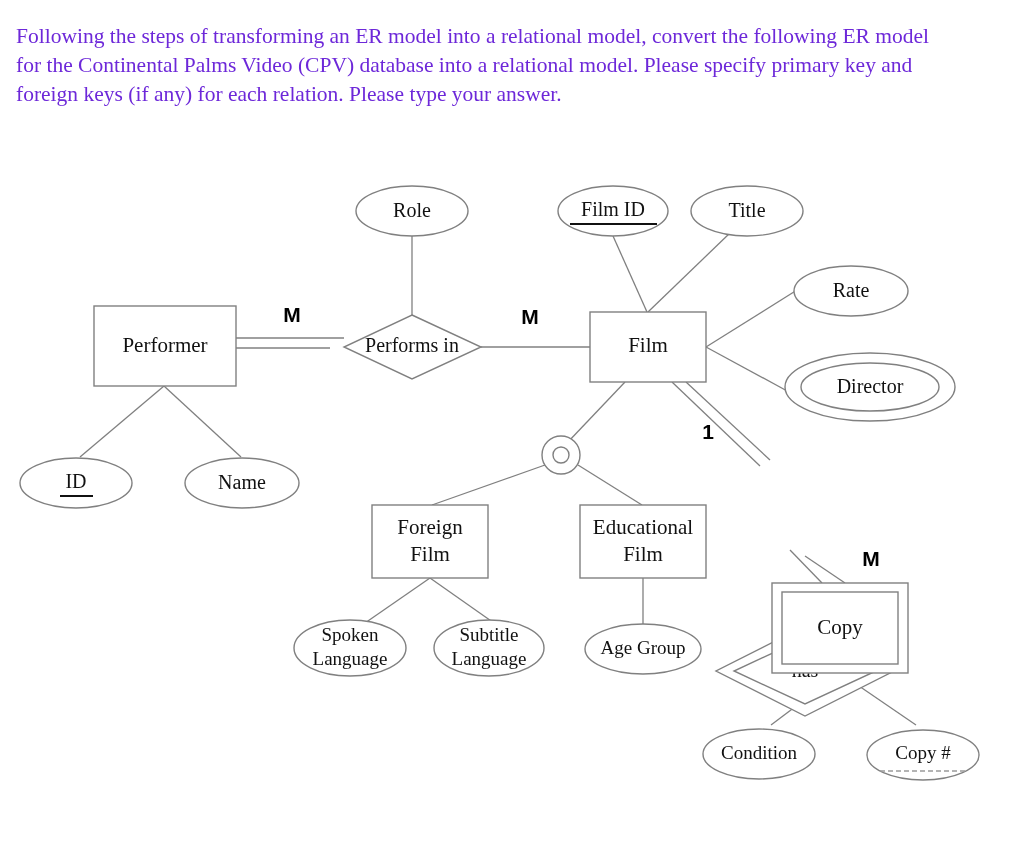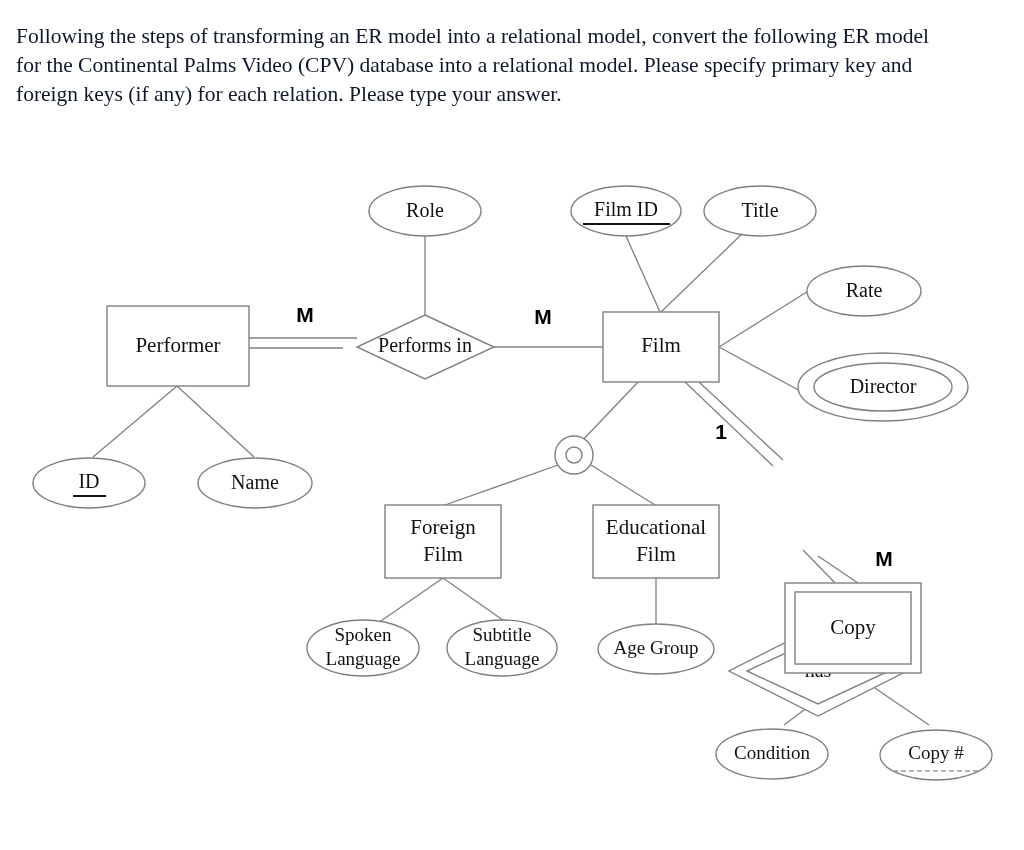--- a/index.html
+++ b/index.html
@@ -15,26 +15,26 @@
     overflow: hidden;
     position: relative;
   }
   #question-text {
     position: absolute;
     left: 16px;
     top: 22px;
     width: 930px;
     font-size: 21.5px;
     line-height: 29px;
-    color: #0f172a;
+    color: #6d28d9;
     white-space: pre-wrap;
   }
   #er-diagram {
     position: absolute;
-    left: 13px;
+    left: 0;
     top: 160px;
     width: 952px;
     height: 690px;
   }
   svg text {
     font-family: "Liberation Serif", "DejaVu Serif", serif;
     fill: #111111;
     text-anchor: middle;
     dominant-baseline: middle;
   }

